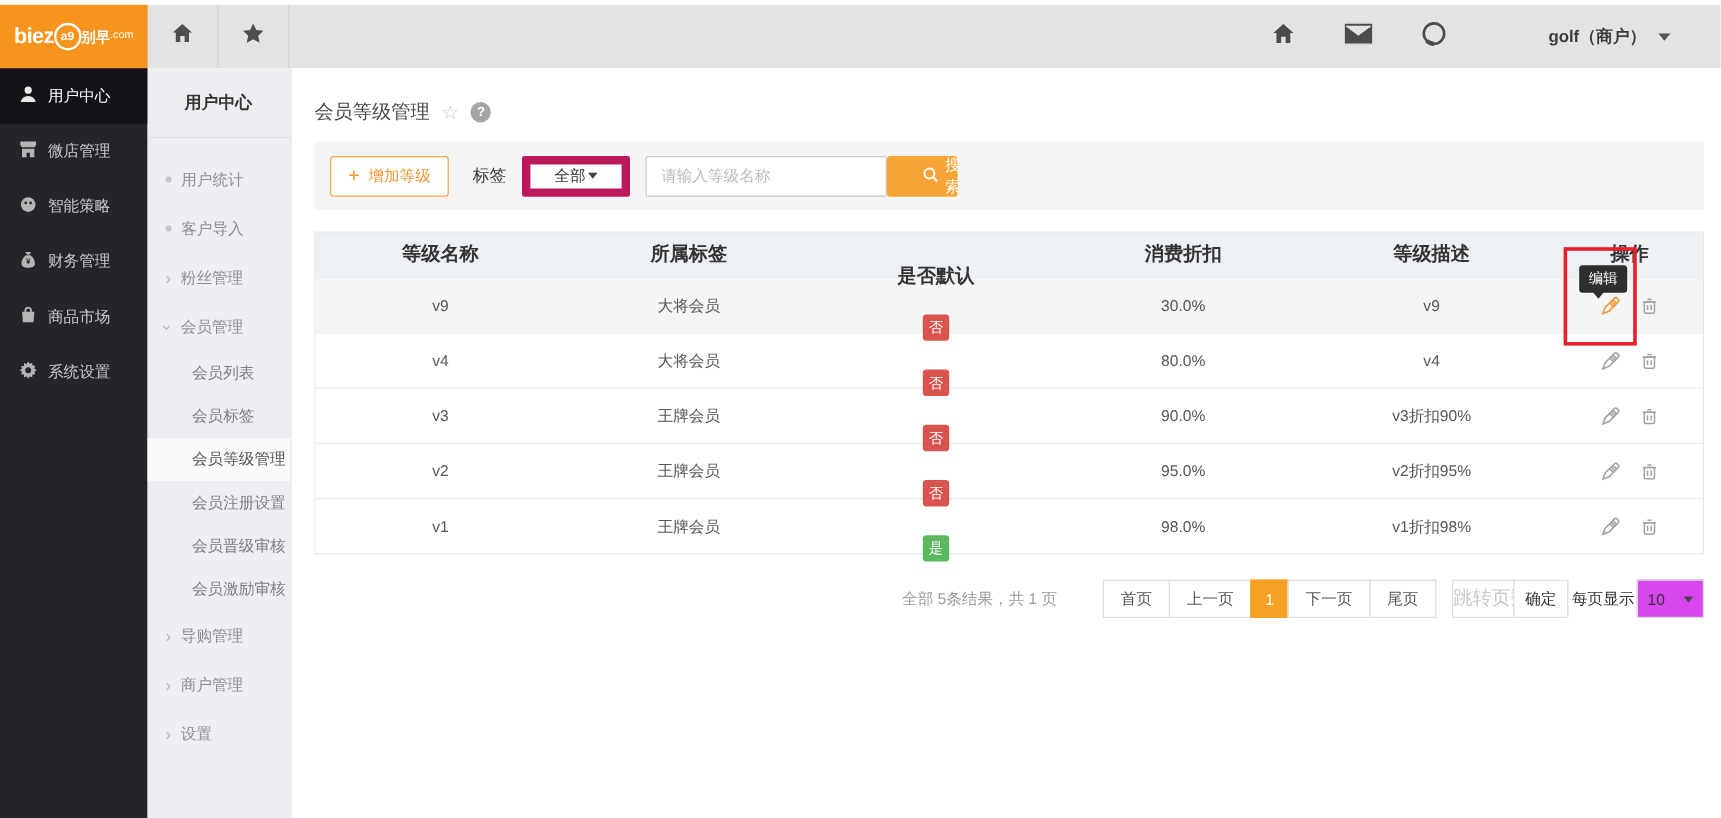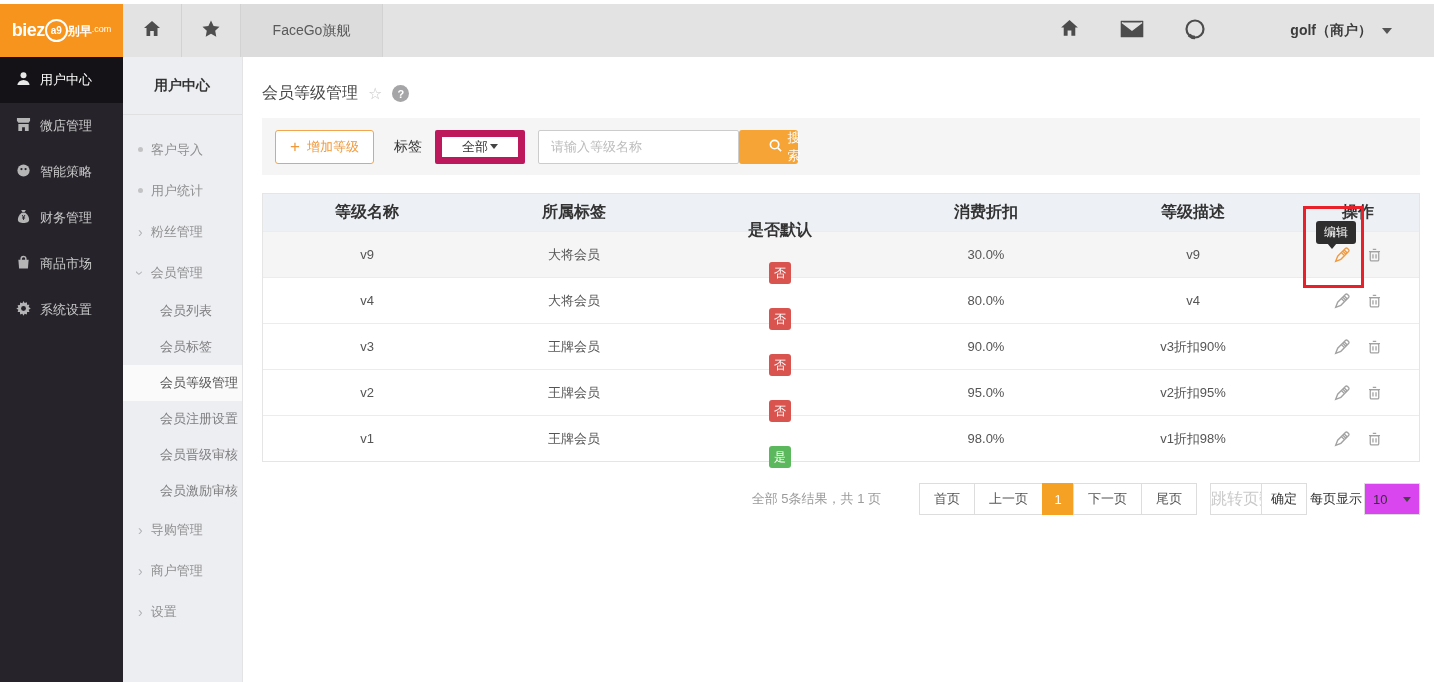--- a/index.html
+++ b/index.html
@@ -105,23 +105,20 @@
         </svg>
     </span>
   </div>
   <div class="bar-cell">
     <span>
       <svg width="20" height="20" viewBox="0 0 20 20" fill="#4e4e4e">
           <path d="M10 1.5 L12.6 7 L18.5 7.7 L14.2 11.8 L15.3 17.7 L10 14.8 L4.7 17.7 L5.8 11.8 L1.5 7.7 L7.4 7 Z"></path>
         </svg>
     </span>
   </div>
-  <div class="bar-tab">
-    <span>FaceGo旗舰</span>
-  </div>
   <div class="topbar-right">
     <span>
       <svg width="21" height="21" viewBox="0 0 20 20" fill="#4c4c4c">
           <path d="M10 2 L18 9 H15.5 V17 H11.8 V12 H8.2 V17 H4.5 V9 H2 Z"></path>
         </svg>
     </span>
     <span>
       <svg width="24" height="18" viewBox="0 0 24 18" fill="#4c4c4c">
           <path d="M1 0 H23 A1 1 0 0 1 24 1 V17 A1 1 0 0 1 23 18 H1 A1 1 0 0 1 0 17 V1 A1 1 0 0 1 1 0 Z M2 2.5 L12 10 L22 2.5" stroke="#e3e3e4" stroke-width="1.4" fill="#4c4c4c"></path>
         </svg>
@@ -197,25 +194,25 @@
     </span>
     <span>系统设置</span>
   </div>
 </div>
 
 <div class="submenu">
   <div class="submenu-header">用户中心</div>
   <div class="submenu-list">
     <div class="menu-item">
       <span class="prefix-dot"></span>
+      <span>用户统计</span>
+    </div>
+    <div class="menu-item">
+      <span class="prefix-dot"></span>
       <span>客户导入</span>
-    </div>
-    <div class="menu-item">
-      <span class="prefix-dot"></span>
-      <span>用户统计</span>
     </div>
     <div class="menu-item">
       <span class="prefix-chev">›</span>
       <span>粉丝管理</span>
     </div>
     <div class="menu-item">
       <span class="prefix-chev open">›</span>
       <span>会员管理</span>
     </div>
     <div class="sub-item">

